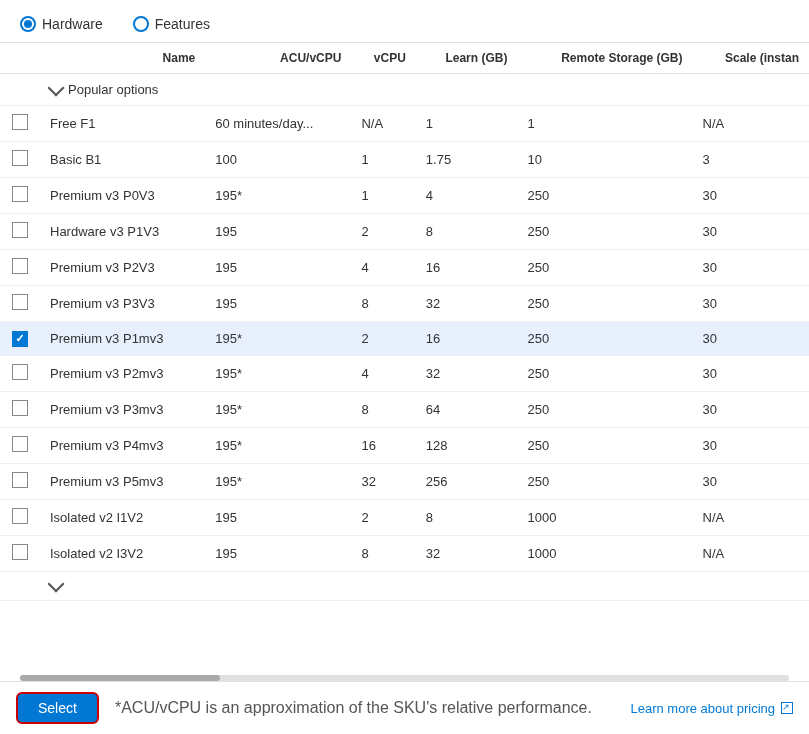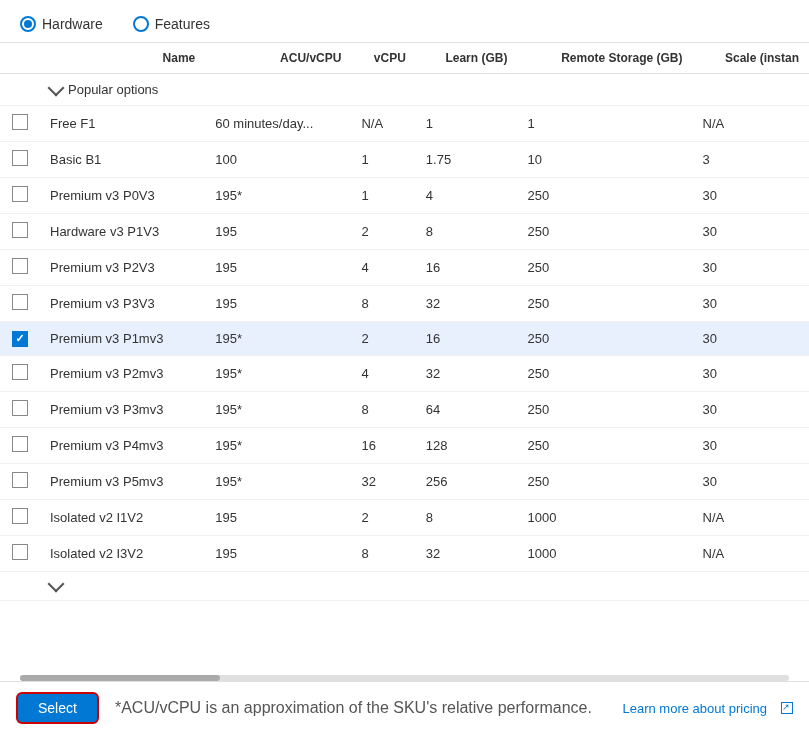--- a/index.html
+++ b/index.html
@@ -181,21 +181,21 @@
       color: #555;
       flex: 1;
     }
 
     .learn-more {
       font-size: 13px;
       color: #0078d4;
       text-decoration: none;
       display: flex;
       align-items: center;
-      gap: 12px;
+      gap: 4px;
       flex-shrink: 0;
     }
 
     .ext-icon {
       display: inline-block;
       width: 12px;
       height: 12px;
       border: 1.5px solid #0078d4;
       position: relative;
       margin-left: 2px;

